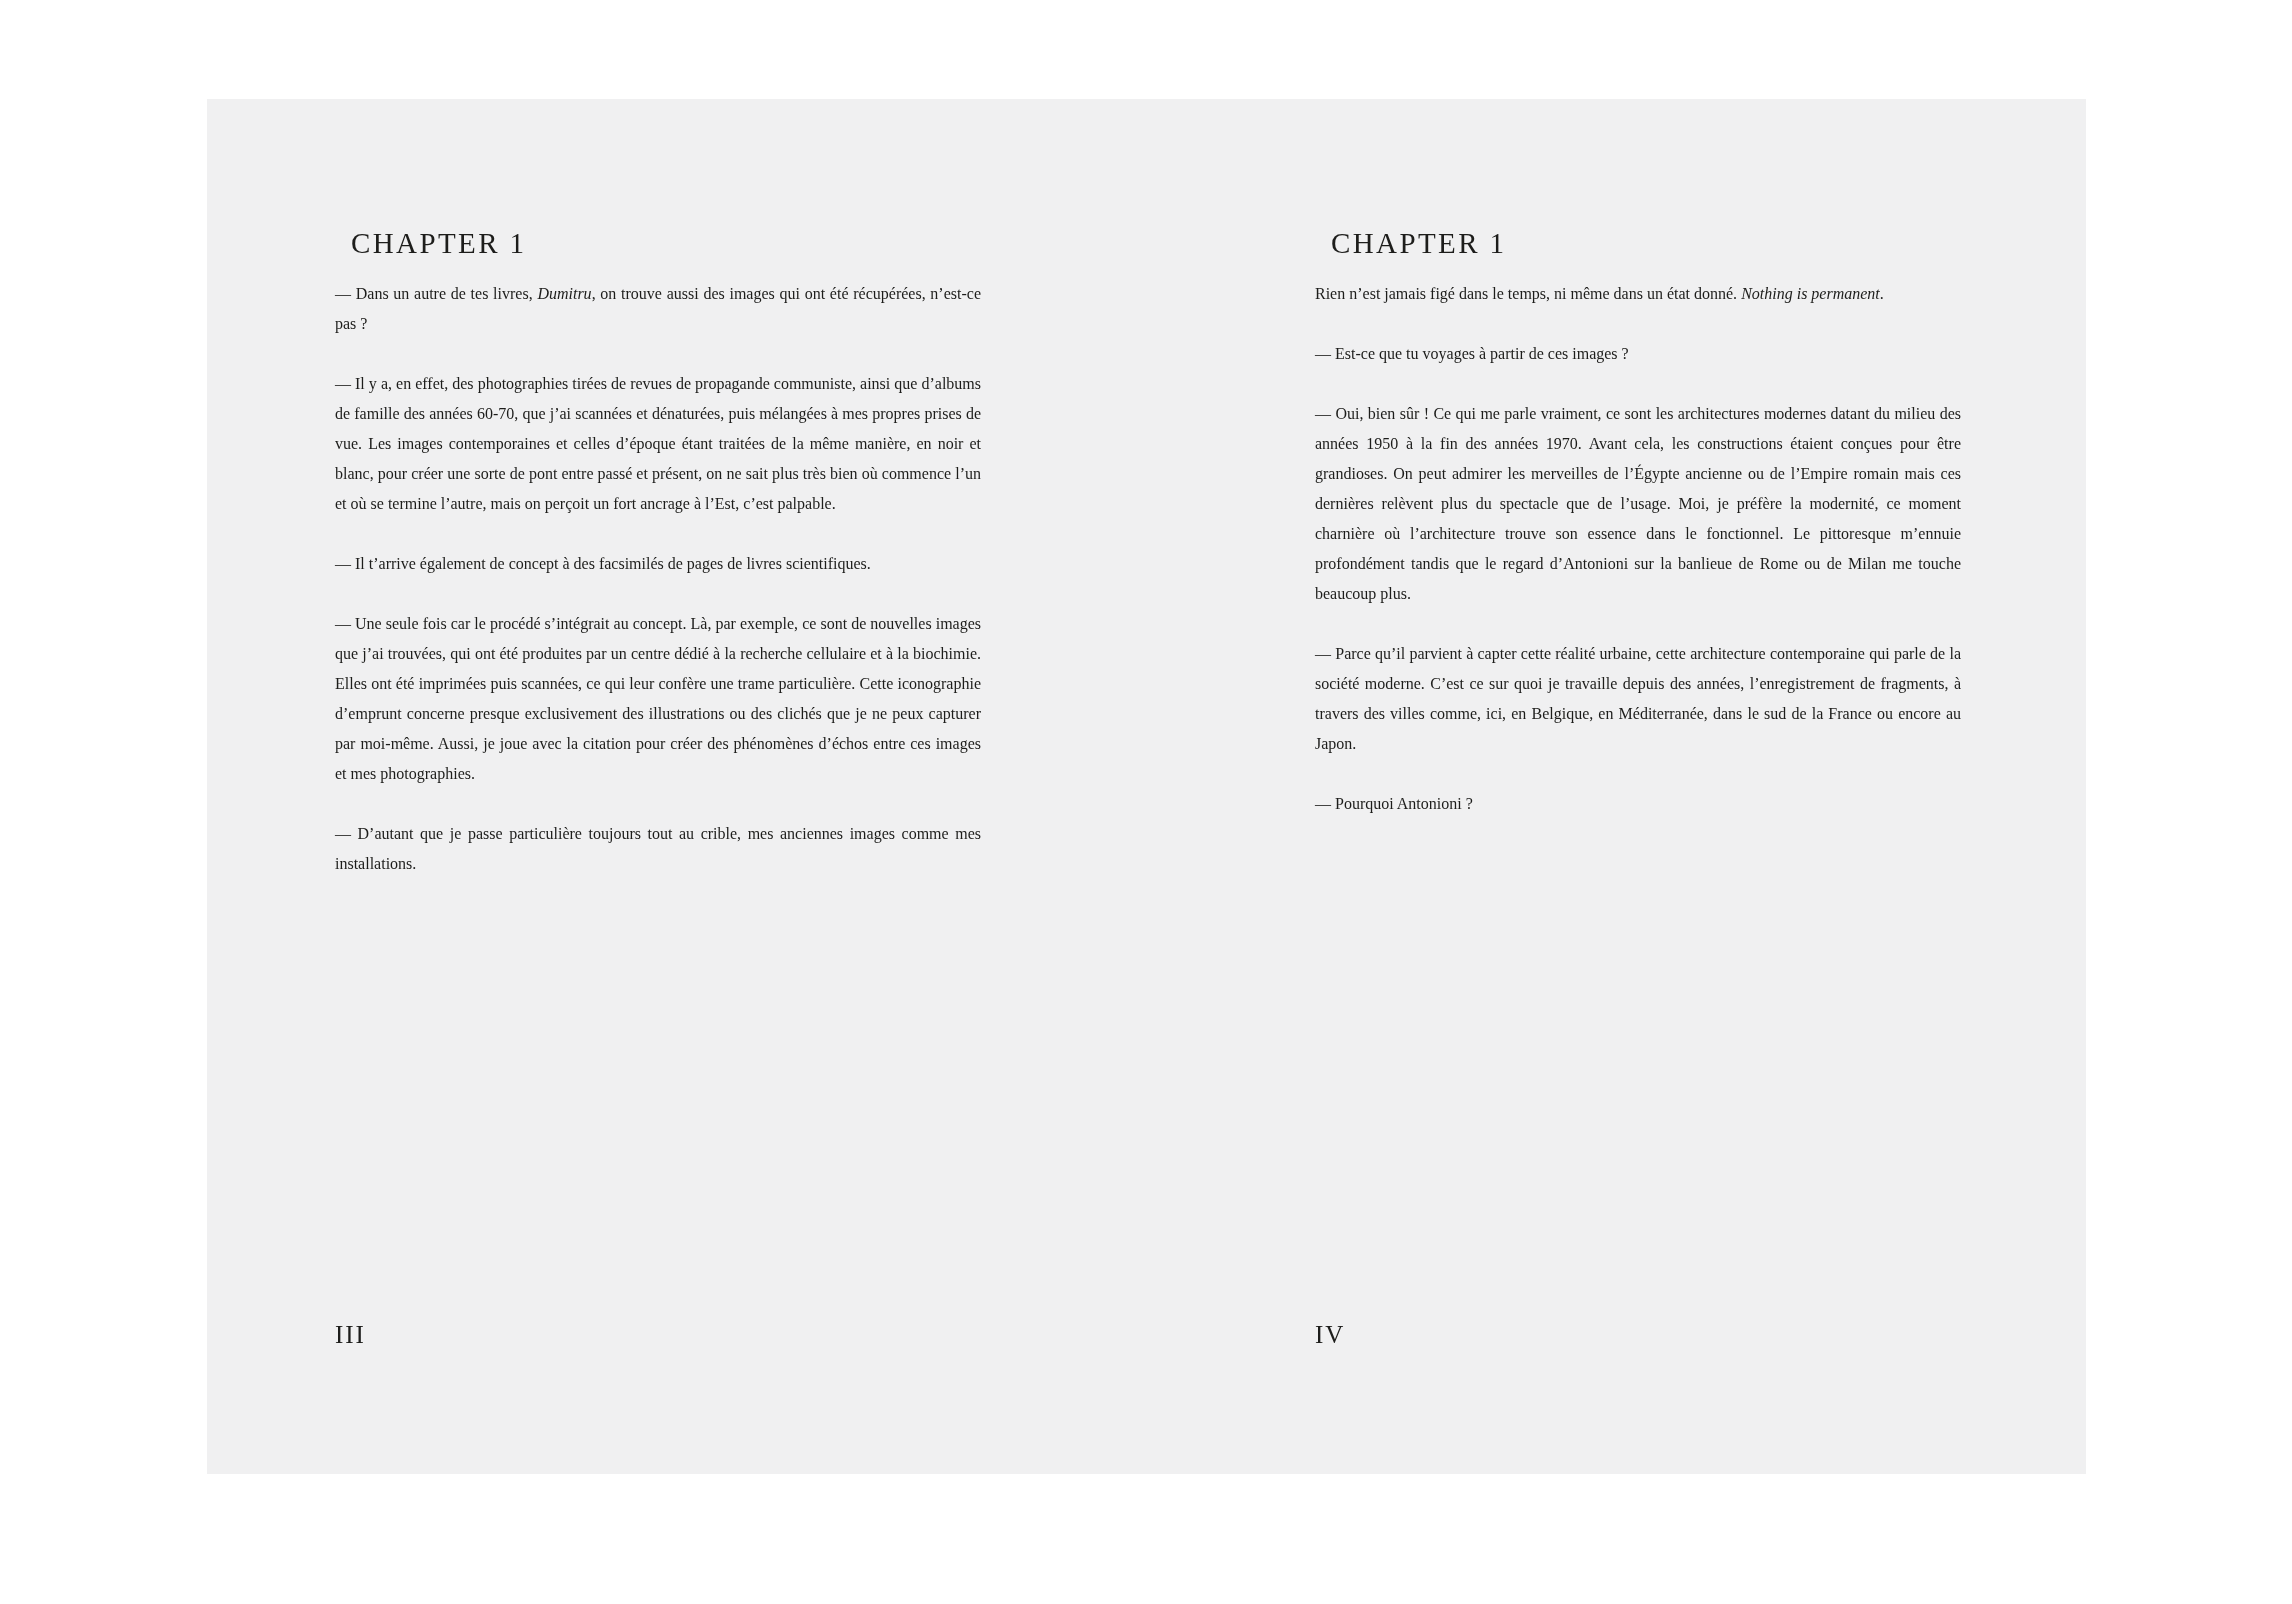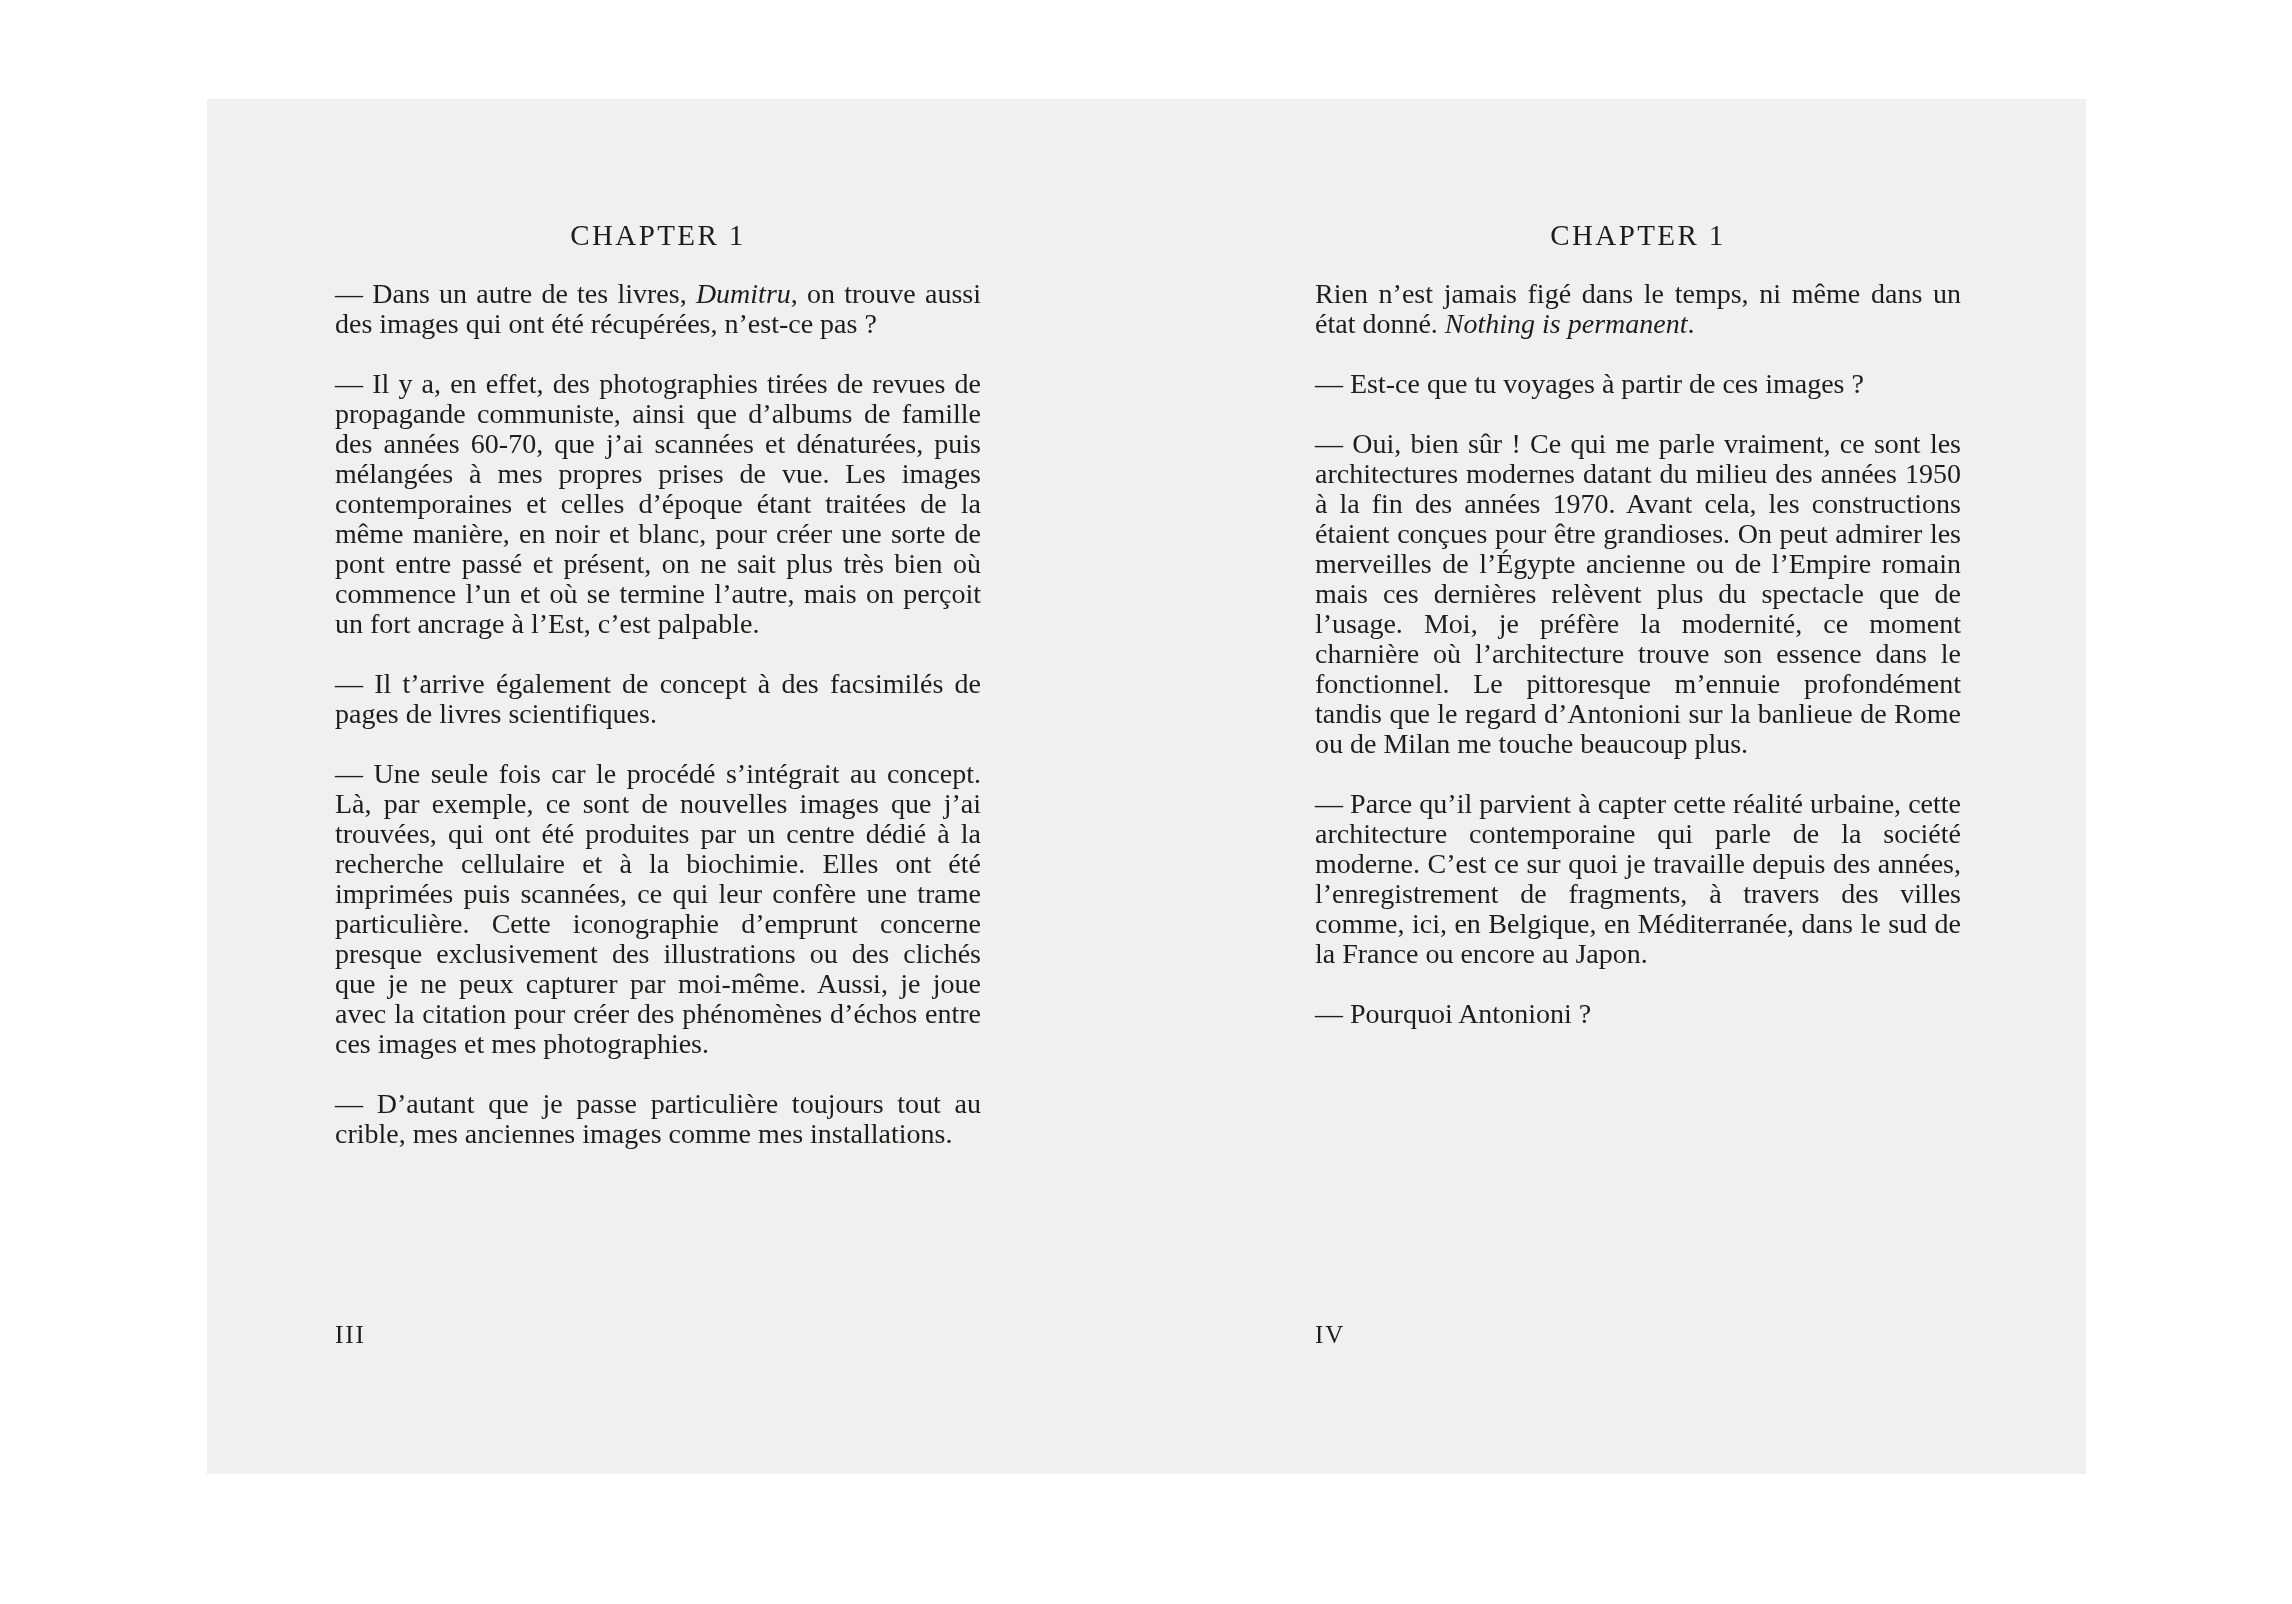--- a/index.html
+++ b/index.html
@@ -29,36 +29,36 @@
     height: 100%;
     width: 646px;
   }
   .page.left  { left: 128px; }
   .page.right { left: 1108px; }
   .chapter {
     position: absolute;
     top: 113px;
     left: 0;
     right: 0;
-    margin: 8px;
-    text-align: center;
+    margin: 16px;
+    text-align: left;
     font-weight: 400;
     font-size: 29px;
     line-height: 30px;
     letter-spacing: 2.4px;
   }
   .page-body {
     position: absolute;
     top: 180px;
     left: 0;
     right: 0;
   }
   .para {
     margin: 0 0 30px 0;
-    font-size: 28px;
+    font-size: 16px;
     line-height: 30px;
     text-align: justify;
     text-justify: inter-word;
   }
   .para:last-child { margin-bottom: 0; }
   .para em { font-style: italic; }
   .folio {
     position: absolute;
     top: 1221px;
     left: 0;

